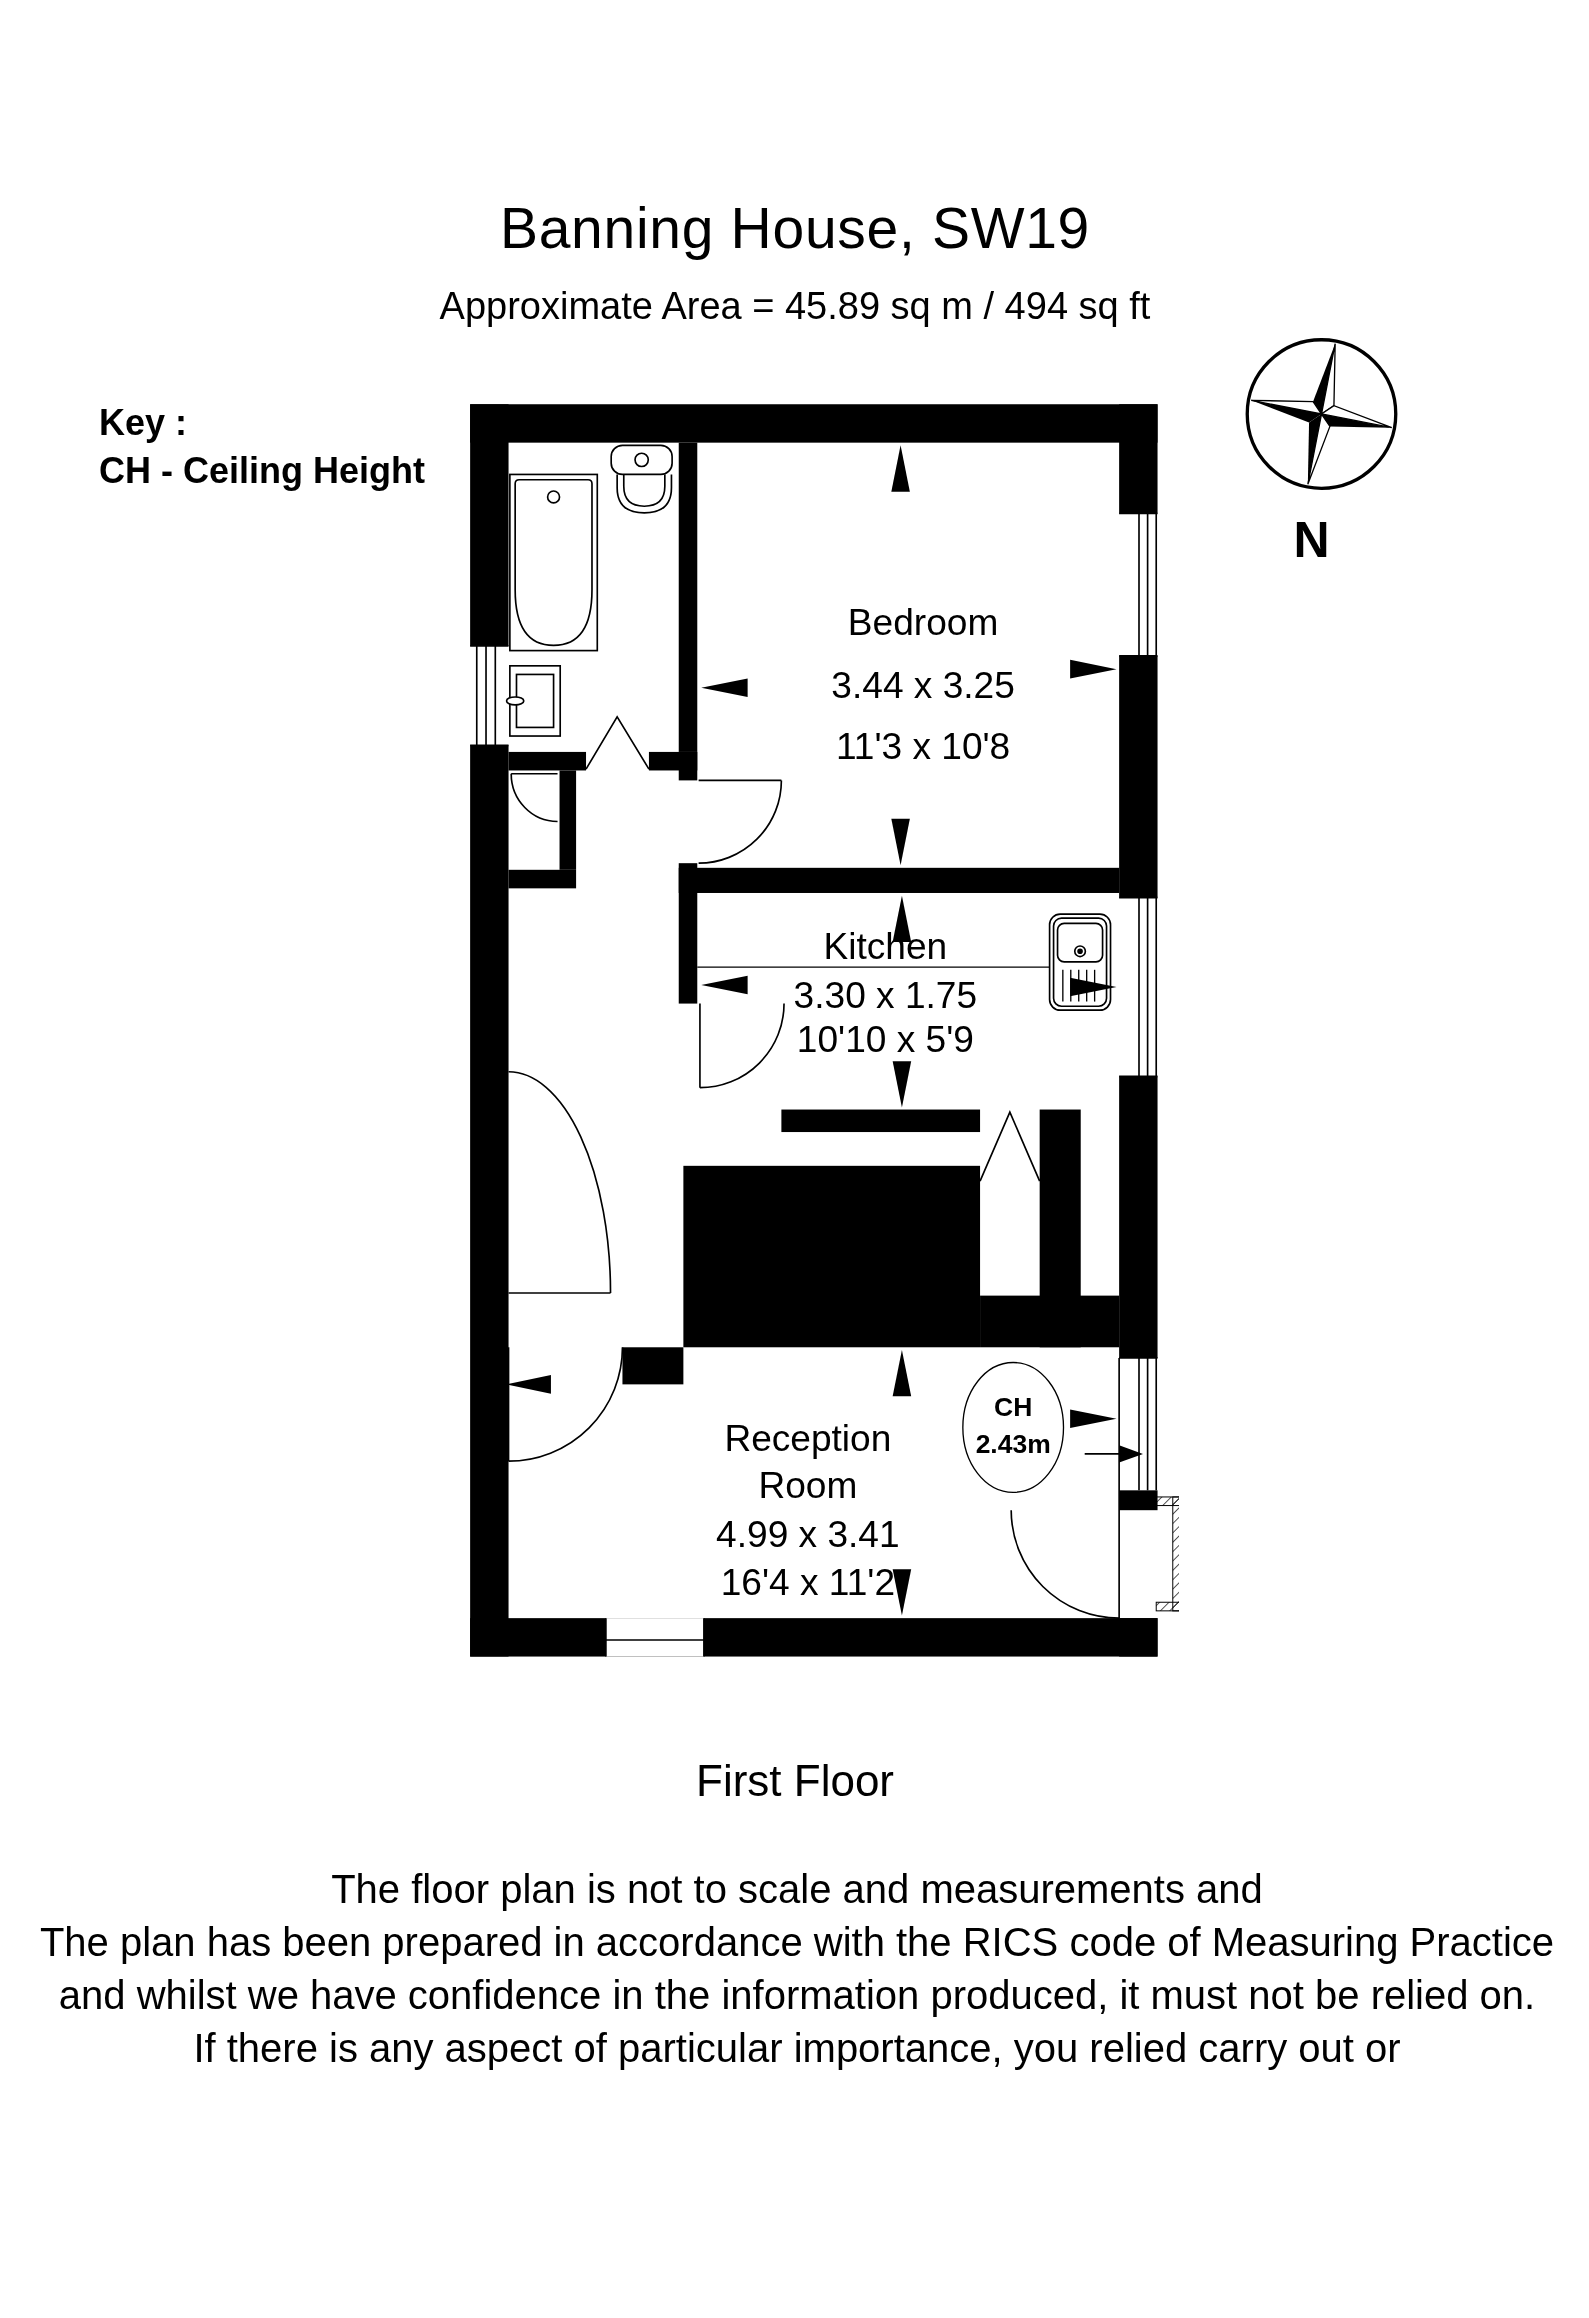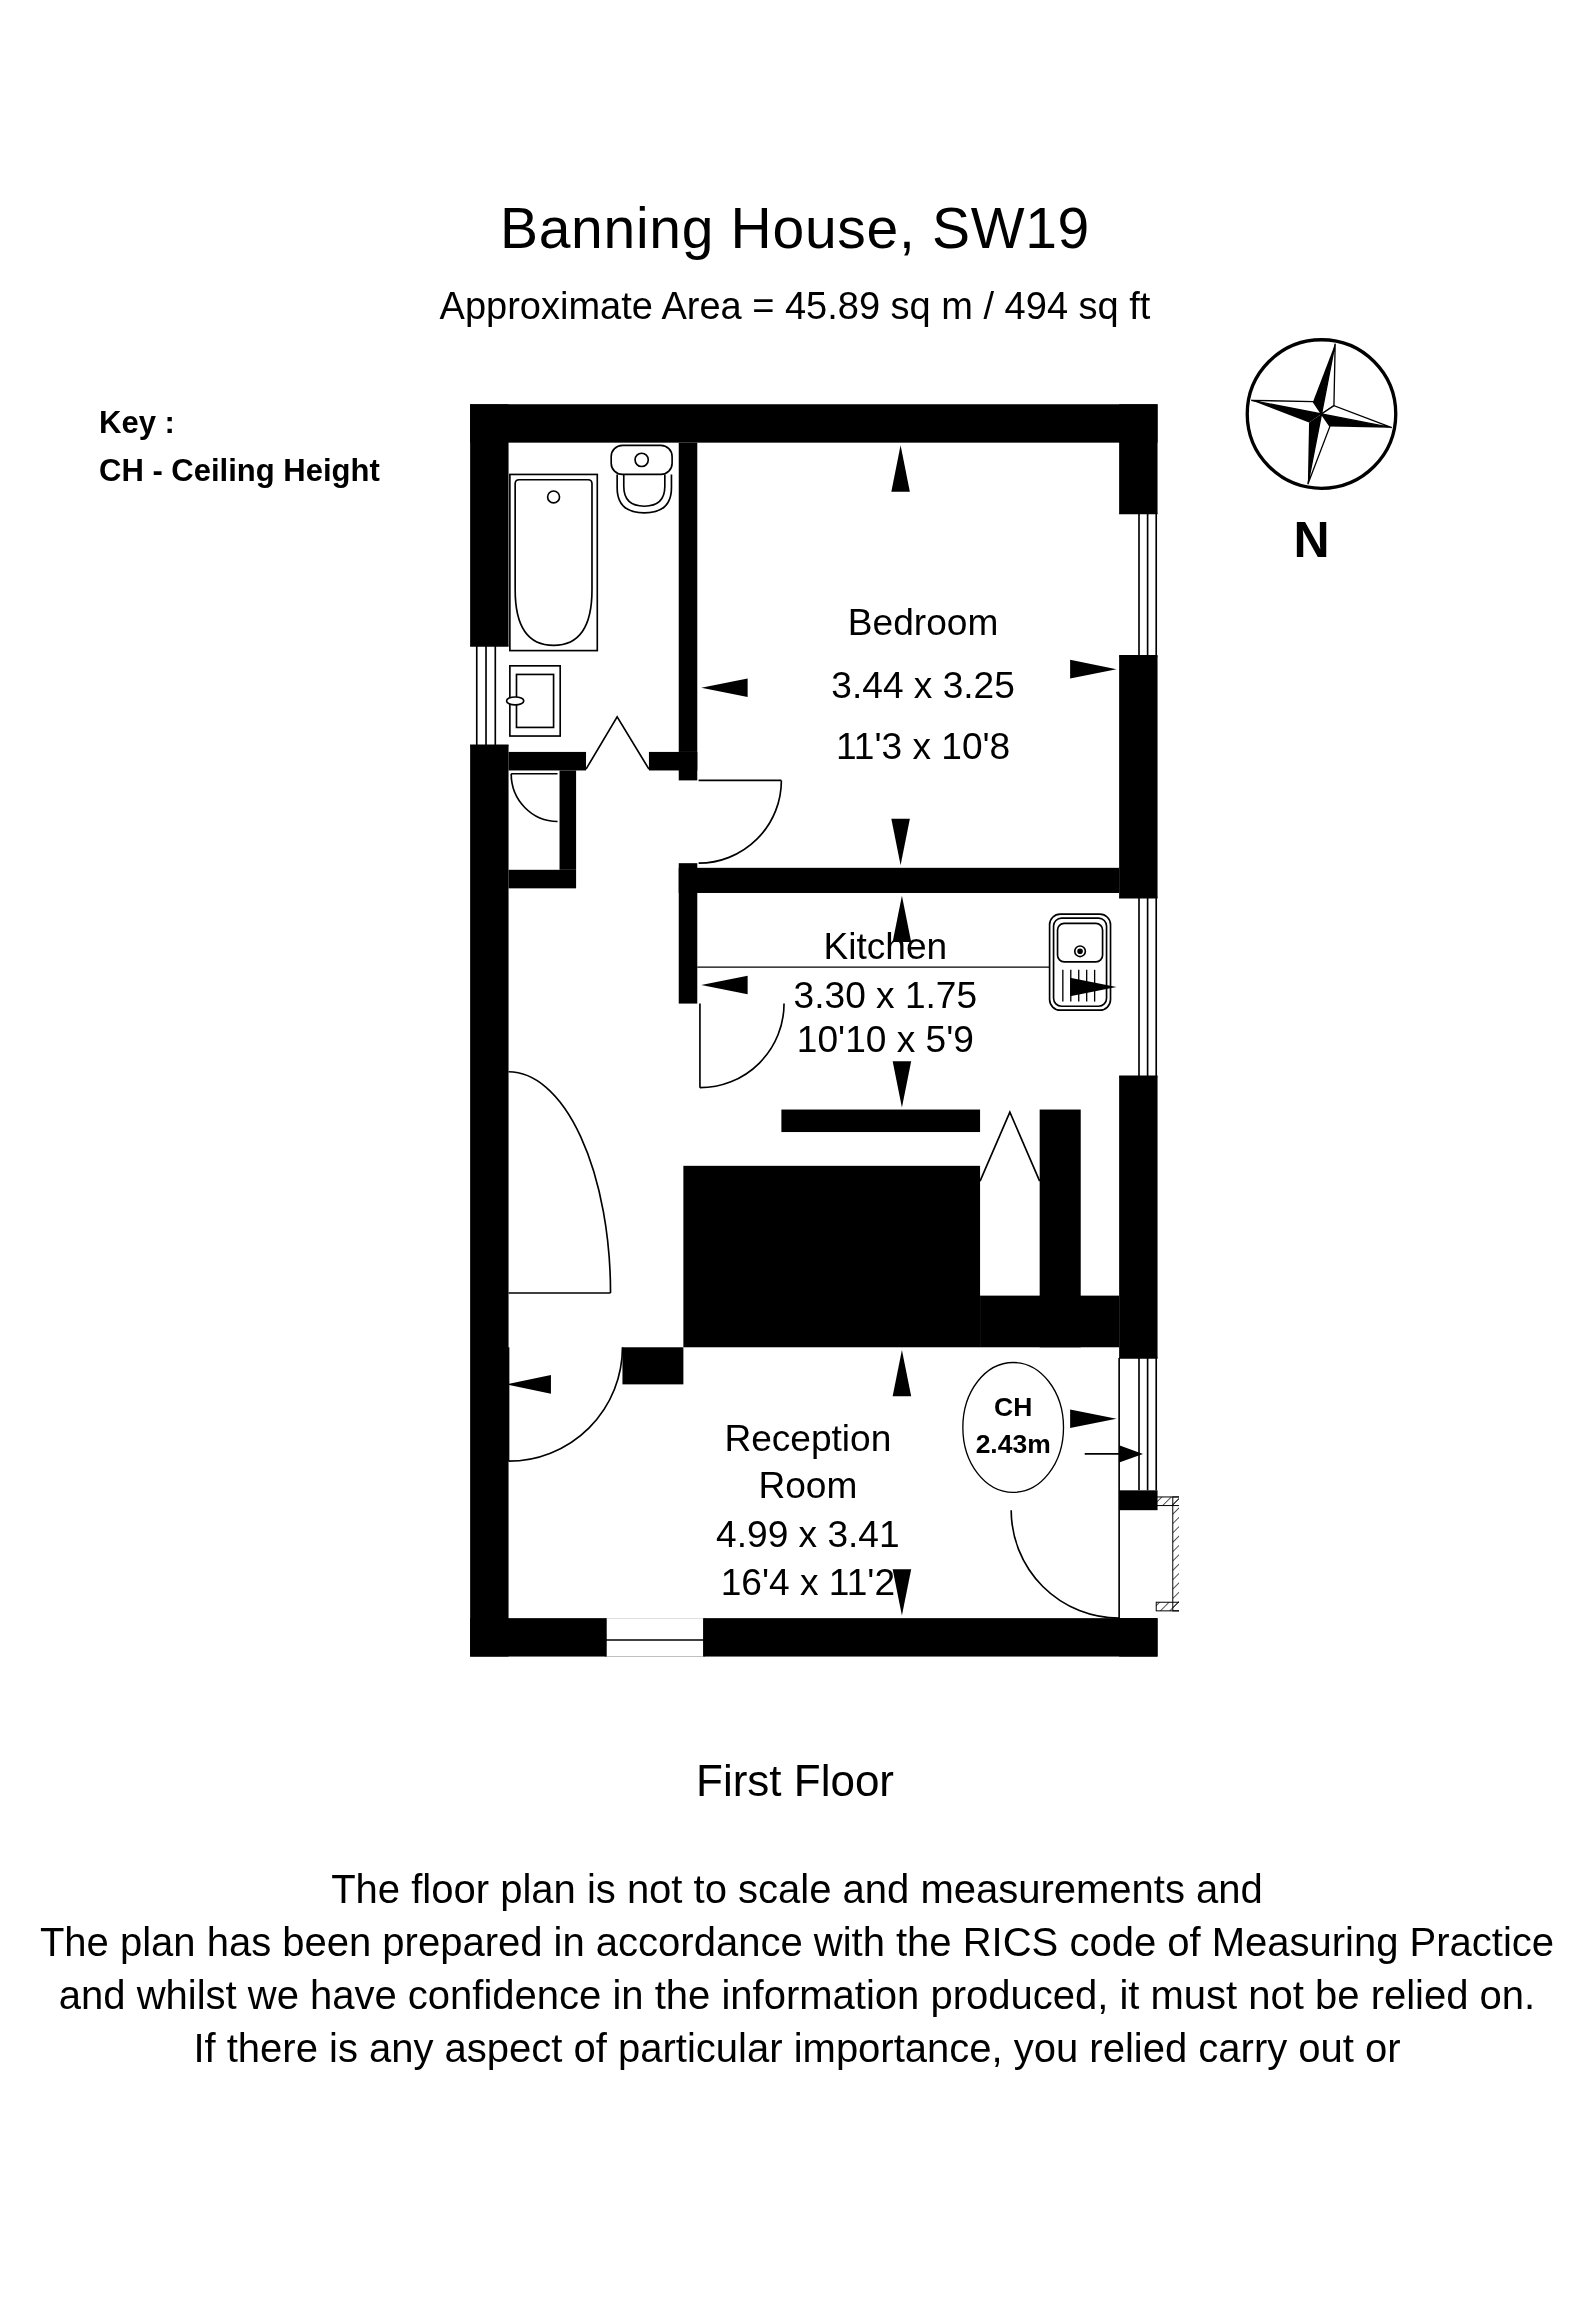--- a/index.html
+++ b/index.html
@@ -9,21 +9,21 @@
   }
   .title{
     position:absolute;top:195px;left:0;width:1590px;text-align:center;
     font-size:57px;font-weight:400;letter-spacing:0.7px;
   }
   .area-line{
     position:absolute;top:285px;left:0;width:1590px;text-align:center;
     font-size:38px;font-weight:400;
   }
   .key-block{
-    position:absolute;top:399px;left:99px;font-size:31px;font-weight:700;line-height:48px;
+    position:absolute;top:399px;left:99px;font-size:36px;font-weight:700;line-height:48px;
   }
   .compass-wrap{position:absolute;top:331px;left:1230px;width:183px;text-align:center;}
   .compass-n{font-size:50px;font-weight:700;margin-top:4px;margin-left:-20px;}
   .plan-svg{position:absolute;top:391px;left:450px;}
   .floor-label{
     position:absolute;top:1748px;left:0;width:1590px;text-align:center;
     font-size:44px;font-weight:400;margin-top:8px;
   }
   .disclaimer{
     position:absolute;top:1863px;left:6px;width:1582px;text-align:center;

